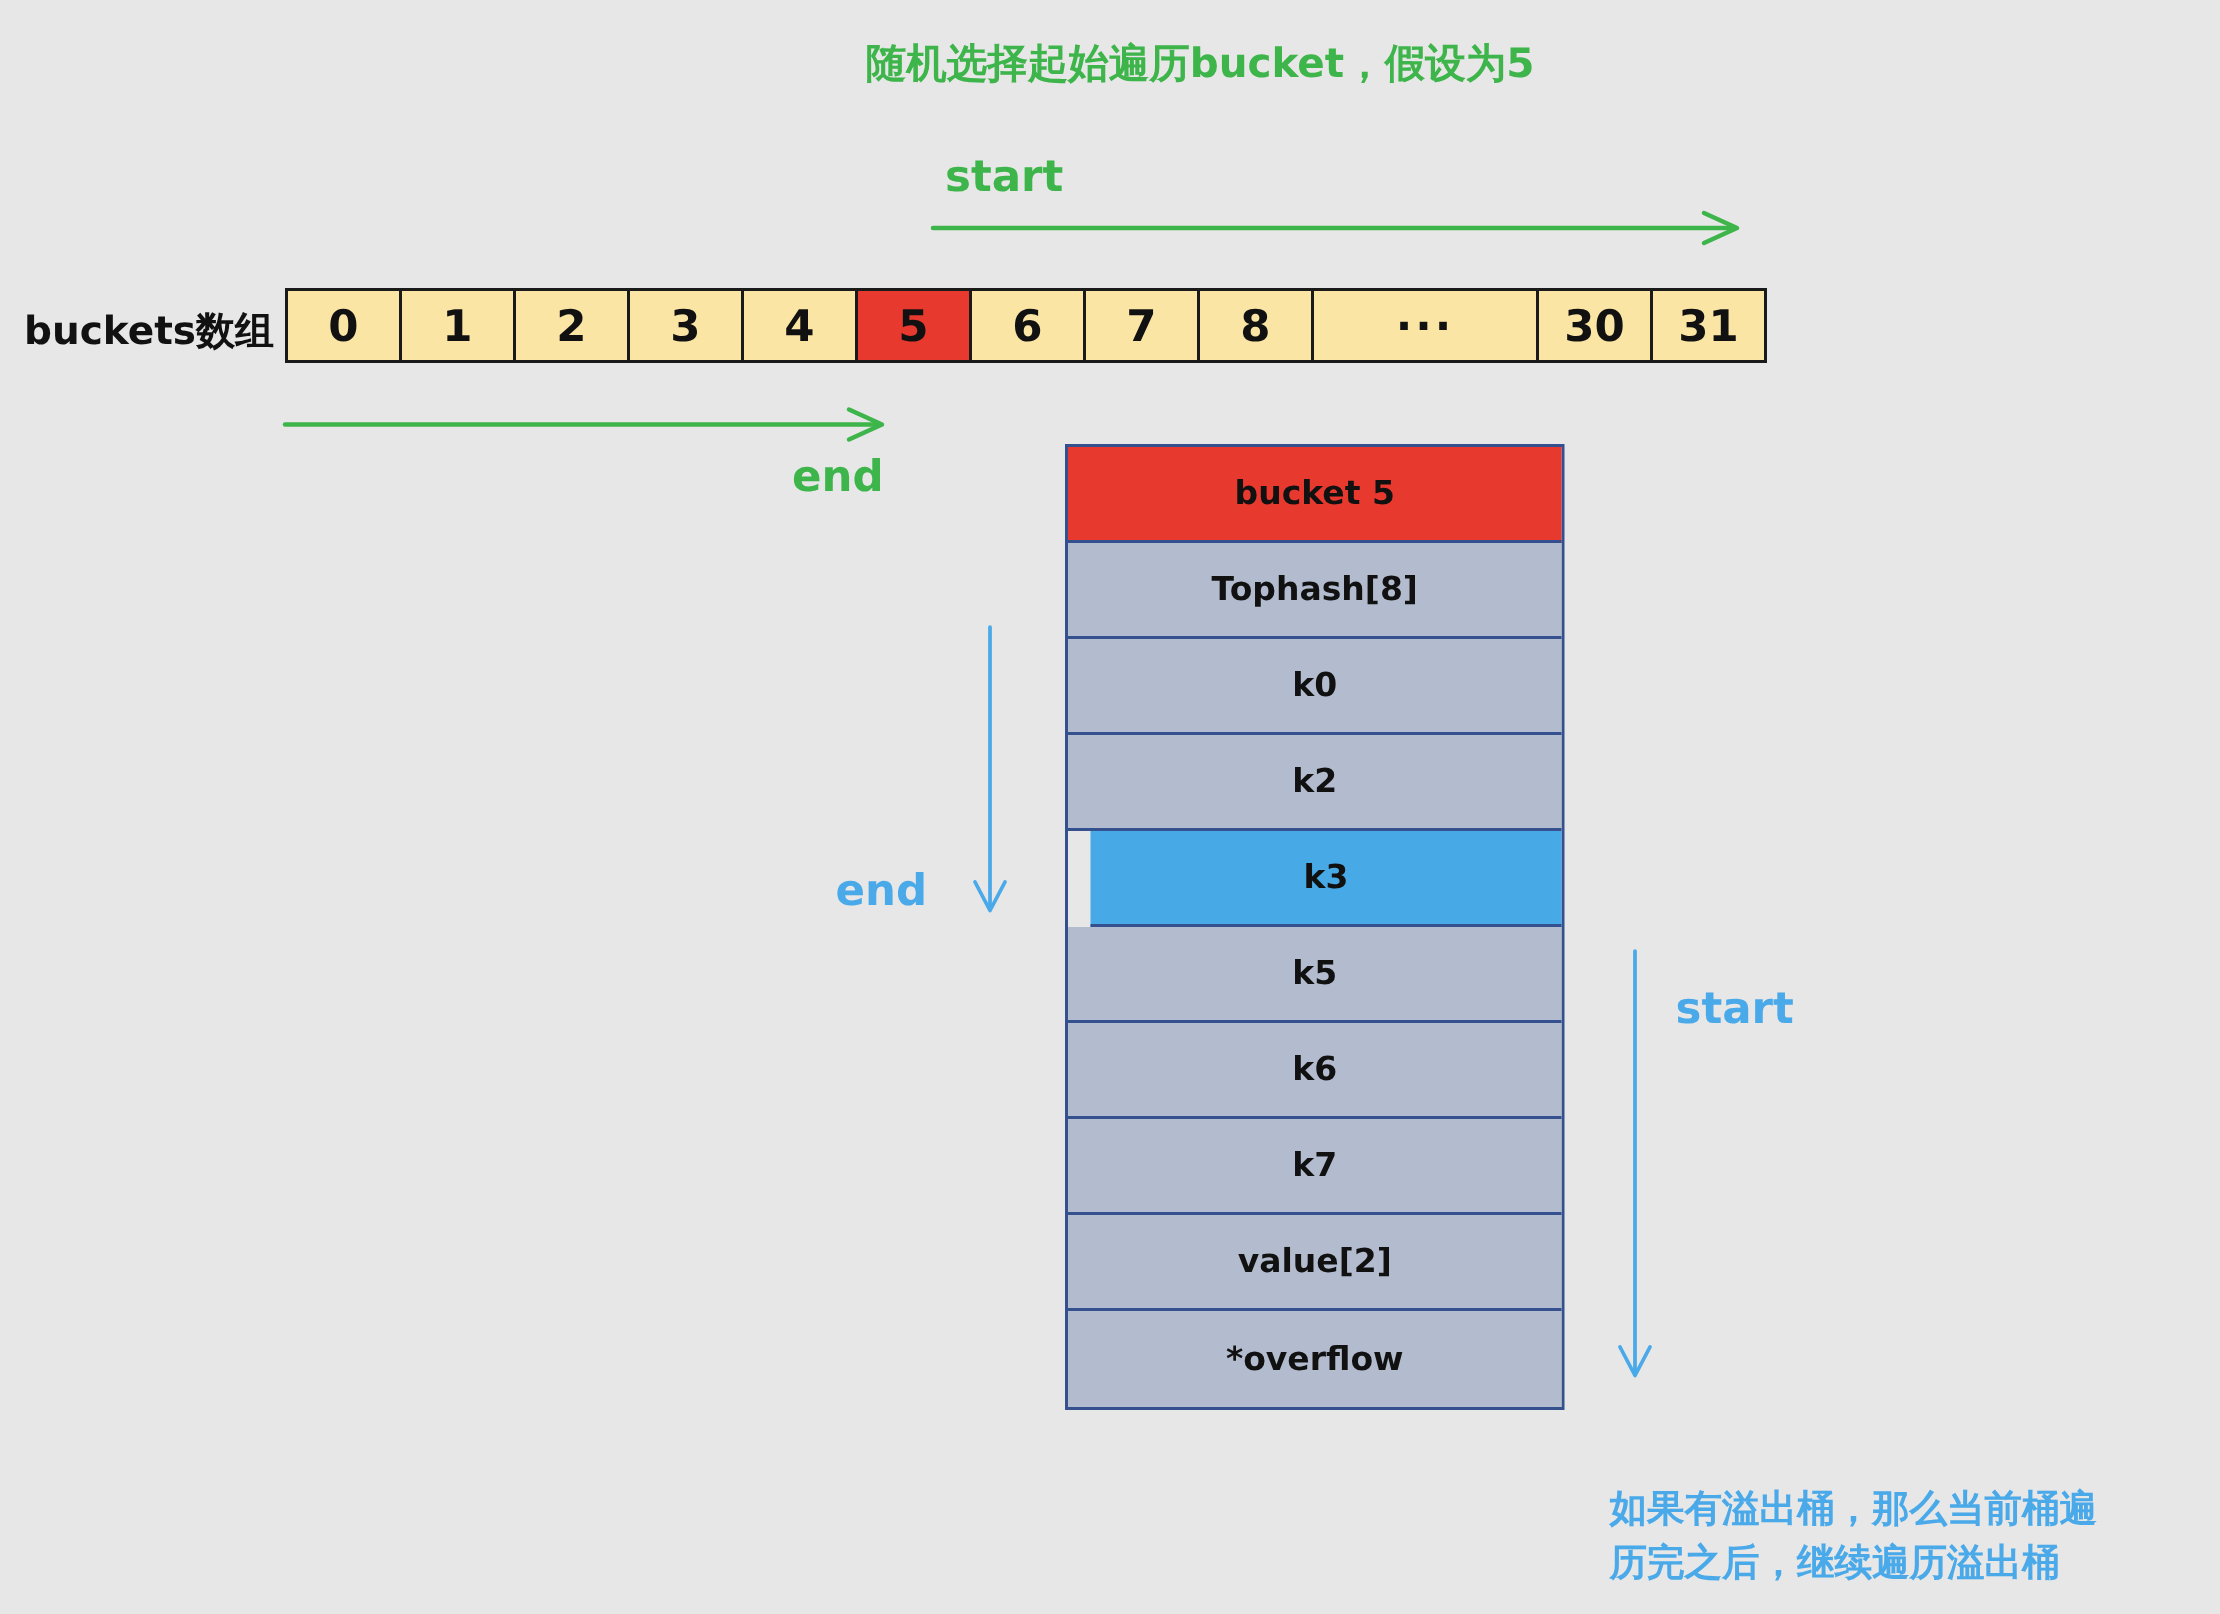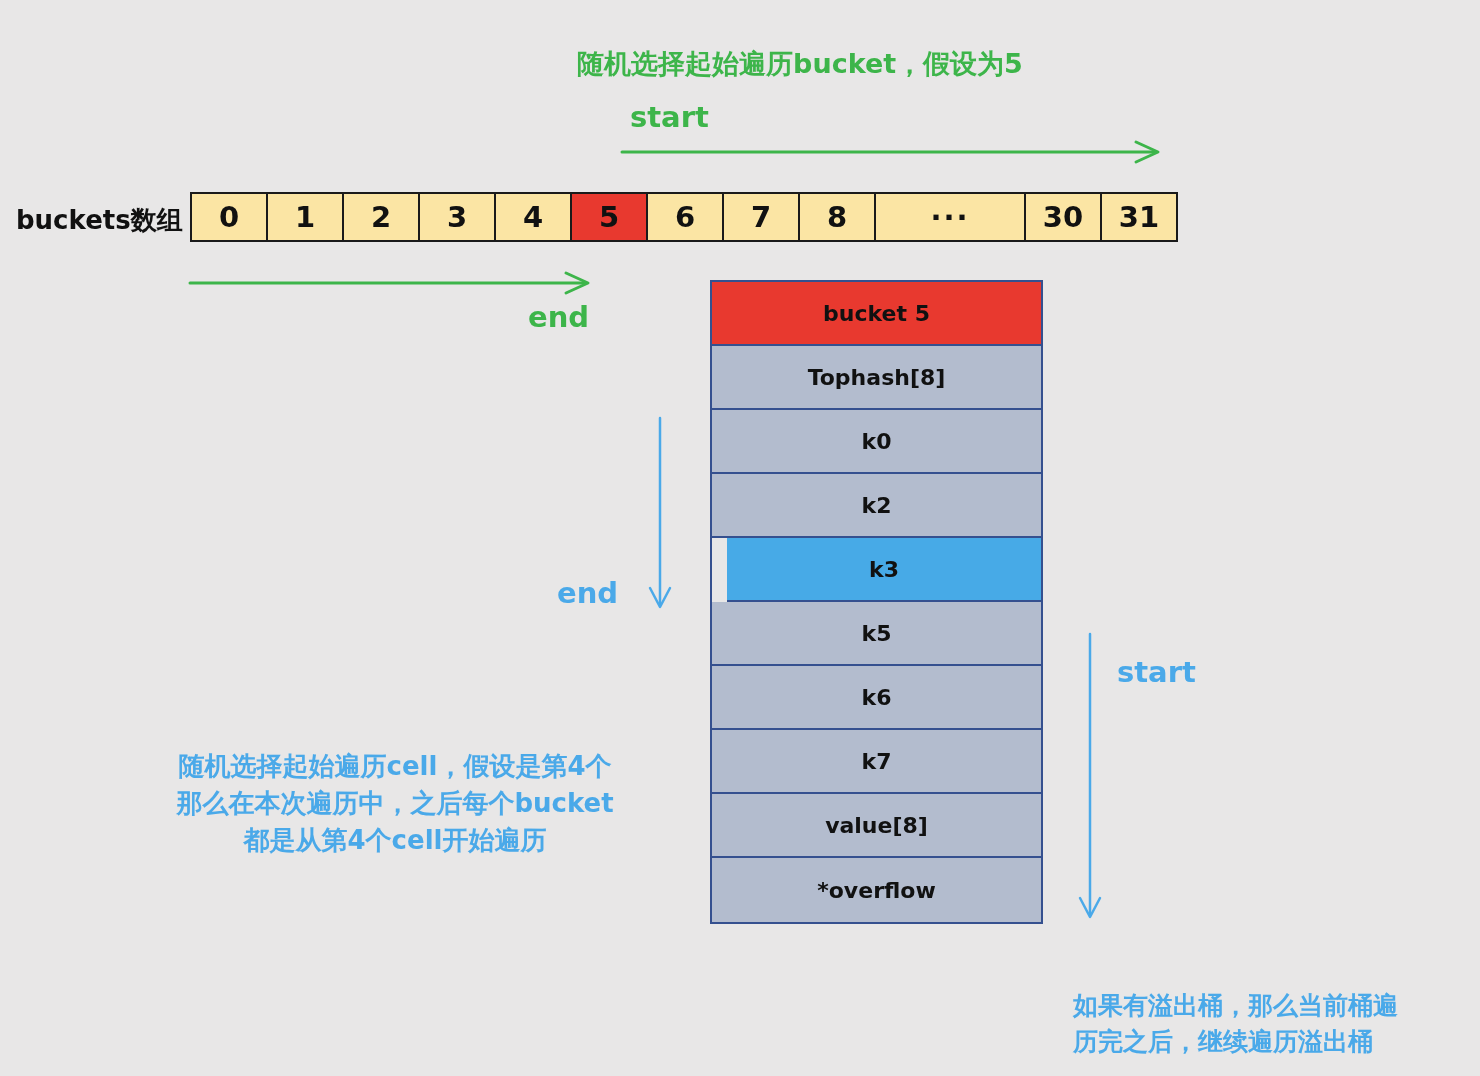--- a/index.html
+++ b/index.html
@@ -28,21 +28,21 @@
   }
   .overlay{
     position:absolute;left:0;top:0;
     pointer-events:none;
   }
   .arrow{fill:none;stroke-width:3;stroke-linecap:round;stroke-linejoin:round;}
   .arrow.green{stroke:var(--green);}
   .arrow.blue{stroke:var(--blue);stroke-width:2.5;}
 
   .title-top{
-    position:absolute;left:500px;top:46px;width:600px;
+    position:absolute;left:500px;top:24px;width:600px;
     text-align:center;
     color:var(--green);
     font-size:27px;font-weight:bold;
   }
   .label-green{
     position:absolute;
     color:var(--green);
     font-size:29px;font-weight:bold;
   }
   .label-blue{
@@ -70,21 +70,21 @@
     border:2px solid var(--cell-border);
     margin-left:-2px;
     display:flex;align-items:center;justify-content:center;
     font-size:29px;font-weight:bold;color:var(--text);
   }
   .cell:first-child{margin-left:0;}
   .cell-red{background:var(--red);}
   .cell-dots{width:152px;letter-spacing:2px;}
 
   .stack{
-    position:absolute;left:710px;top:280px;width:333px;
+    position:absolute;left:710px;top:296px;width:333px;
     border:2.5px solid var(--stack-border);
   }
   .stack-row{
     height:64px;
     background:var(--gray-blue);
     border-bottom:2.5px solid var(--stack-border);
     display:flex;align-items:center;justify-content:center;
     font-size:22px;font-weight:bold;color:var(--text);
   }
   .stack-row:last-child{border-bottom:none;}
@@ -153,26 +153,23 @@
 
   <div class="stack">
     <div class="stack-row stack-header">bucket 5</div>
     <div class="stack-row">Tophash[8]</div>
     <div class="stack-row">k0</div>
     <div class="stack-row">k2</div>
     <div class="stack-row stack-highlight">k3</div>
     <div class="stack-row">k5</div>
     <div class="stack-row">k6</div>
     <div class="stack-row">k7</div>
-    <div class="stack-row">value[8]</div>
+    <div class="stack-row">value[2]</div>
     <div class="stack-row">*overflow</div>
   </div>
 
   <div class="label-blue end-side">end</div>
   <div class="label-blue start-side">start</div>
 
-  <div class="note-left">随机选择起始遍历cell，假设是第4个
-那么在本次遍历中，之后每个bucket
-都是从第4个cell开始遍历</div>
   <div class="note-bottom-right">如果有溢出桶，那么当前桶遍
 历完之后，继续遍历溢出桶</div>
 
 </div>
 
 </body></html>

